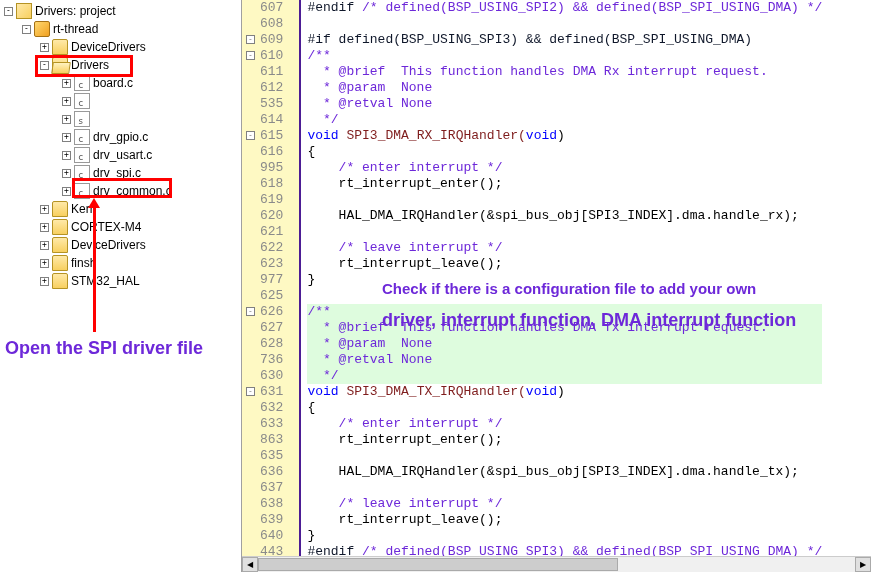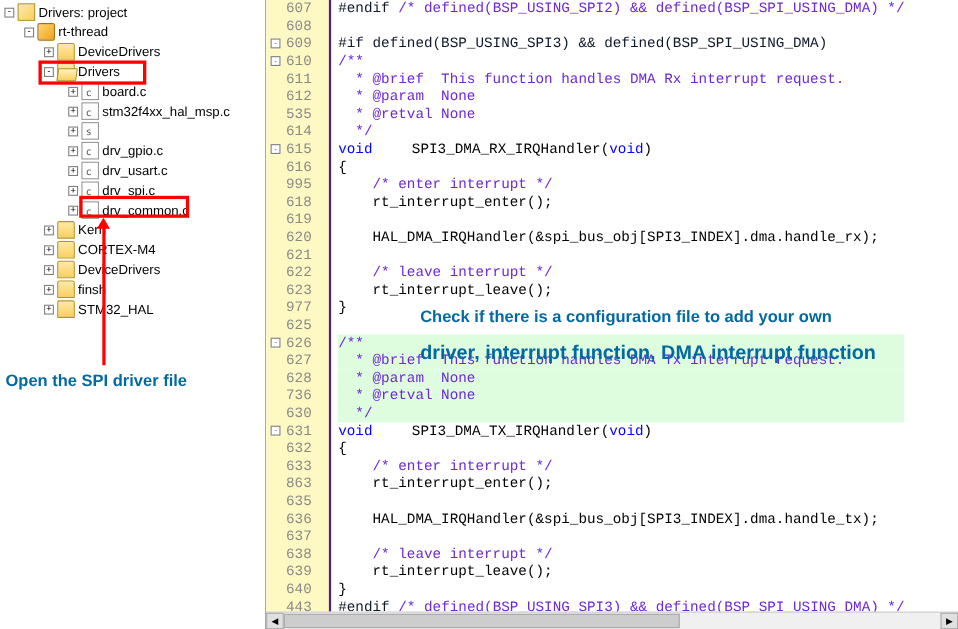--- a/index.html
+++ b/index.html
@@ -25,29 +25,29 @@
 
 .gutter { background:#fef9c3; border-right:2px solid #4c1d95; color:#8a8a8a; text-align:right; padding:0 16px 0 18px; font-family:Consolas,'Courier New',monospace; font-size:13px; line-height:16px; user-select:none; position:relative; }
 .gutter .ln { height:16px; position:relative; }
 .gutter .ln .fold { position:absolute; left:-14px; top:3px; width:9px; height:9px; border:1px solid #808080; background:#fff; font-size:8px; line-height:7px; text-align:center; font-family:monospace; }
 .code { font-family:Consolas,'Courier New',monospace; font-size:13px; line-height:16px; white-space:pre; padding-left:6px; }
 .code .row { height:16px; }
 .code .row.hl { background:#defcde; }
 .c-pp { color:#0f172a; }
 .c-cmt { color:#6d28d9; }
 .c-kw { color:#0000ff; }
-.c-fn { color:#000000;margin-left:28px; }
+.c-fn { color:#7f1d1d; }
 .scrollbar-h { position:absolute; bottom:0; left:242px; right:0; height:16px; background:#f0f0f0; border-top:1px solid #ccc; display:flex; }
 .scrollbar-h .btn { width:16px; height:15px; background:#e0e0e0; border:1px solid #aaa; display:flex; align-items:center; justify-content:center; font-size:8px; }
 .scrollbar-h .track { flex:1; position:relative; }
 .scrollbar-h .thumb { position:absolute; left:0; top:1px; width:360px; height:13px; background:#cdcdcd; border:1px solid #aaa; }
 
 
 .anno-box { position:absolute; border:3px solid #ff0000; pointer-events:none; }
-.anno-text { position:absolute; color:#0369a1; font-weight:bold; font-family:Arial,sans-serif; pointer-events:none; }
+.anno-text { position:absolute; color:#6d28d9; font-weight:bold; font-family:Arial,sans-serif; pointer-events:none; }
 .anno-arrow { position:absolute; background:#ff0000; pointer-events:none; }
 .anno-arrow::before { content:''; position:absolute; left:-5px; top:-10px; border:6px solid transparent; border-bottom:10px solid #ff0000; }
 </style>
 </head>
 <body>
 
 <div class="pane">
 
   <div class="tree-pane">
     <div class="tree">
@@ -72,21 +72,20 @@
         <span>Drivers</span>
       </div>
       <div class="node" style="padding-left:62px">
         <span class="expander">+</span>
         <span class="ico file-c"></span>
         <span>board.c</span>
       </div>
       <div class="node" style="padding-left:62px">
         <span class="expander">+</span>
         <span class="ico file-c"></span>
-        <span>stm32f4xx_hal_msp.c</span>
       </div>
       <div class="node" style="padding-left:62px">
         <span class="expander">+</span>
         <span class="ico file-s"></span>
       </div>
       <div class="node" style="padding-left:62px">
         <span class="expander">+</span>
         <span class="ico file-c"></span>
         <span>drv_gpio.c</span>
       </div>
@@ -179,15 +178,15 @@
     <div class="track">
         <div class="thumb"></div>
       </div>
     <div class="btn">▶</div>
   </div>
 </div>
 
 <div class="anno-box" style="left:35px; top:55px; width:98px; height:22px;"></div>
 <div class="anno-box" style="left:72px; top:178px; width:100px; height:20px;"></div>
 <div class="anno-arrow" style="left:93px; top:202px; width:3px; height:130px;"></div>
-<div class="anno-text" style="left:5px; top:338px; font-size:15px;">Open the SPI driver file</div>
+<div class="anno-text" style="left:5px; top:338px; font-size:18px;">Open the SPI driver file</div>
 <div class="anno-text" style="left:382px; top:280px; font-size:15px;">Check if there is a configuration file to add your own</div>
 <div class="anno-text" style="left:382px; top:310px; font-size:18px;">driver, interrupt function, DMA interrupt function</div>
 
 </body></html>

